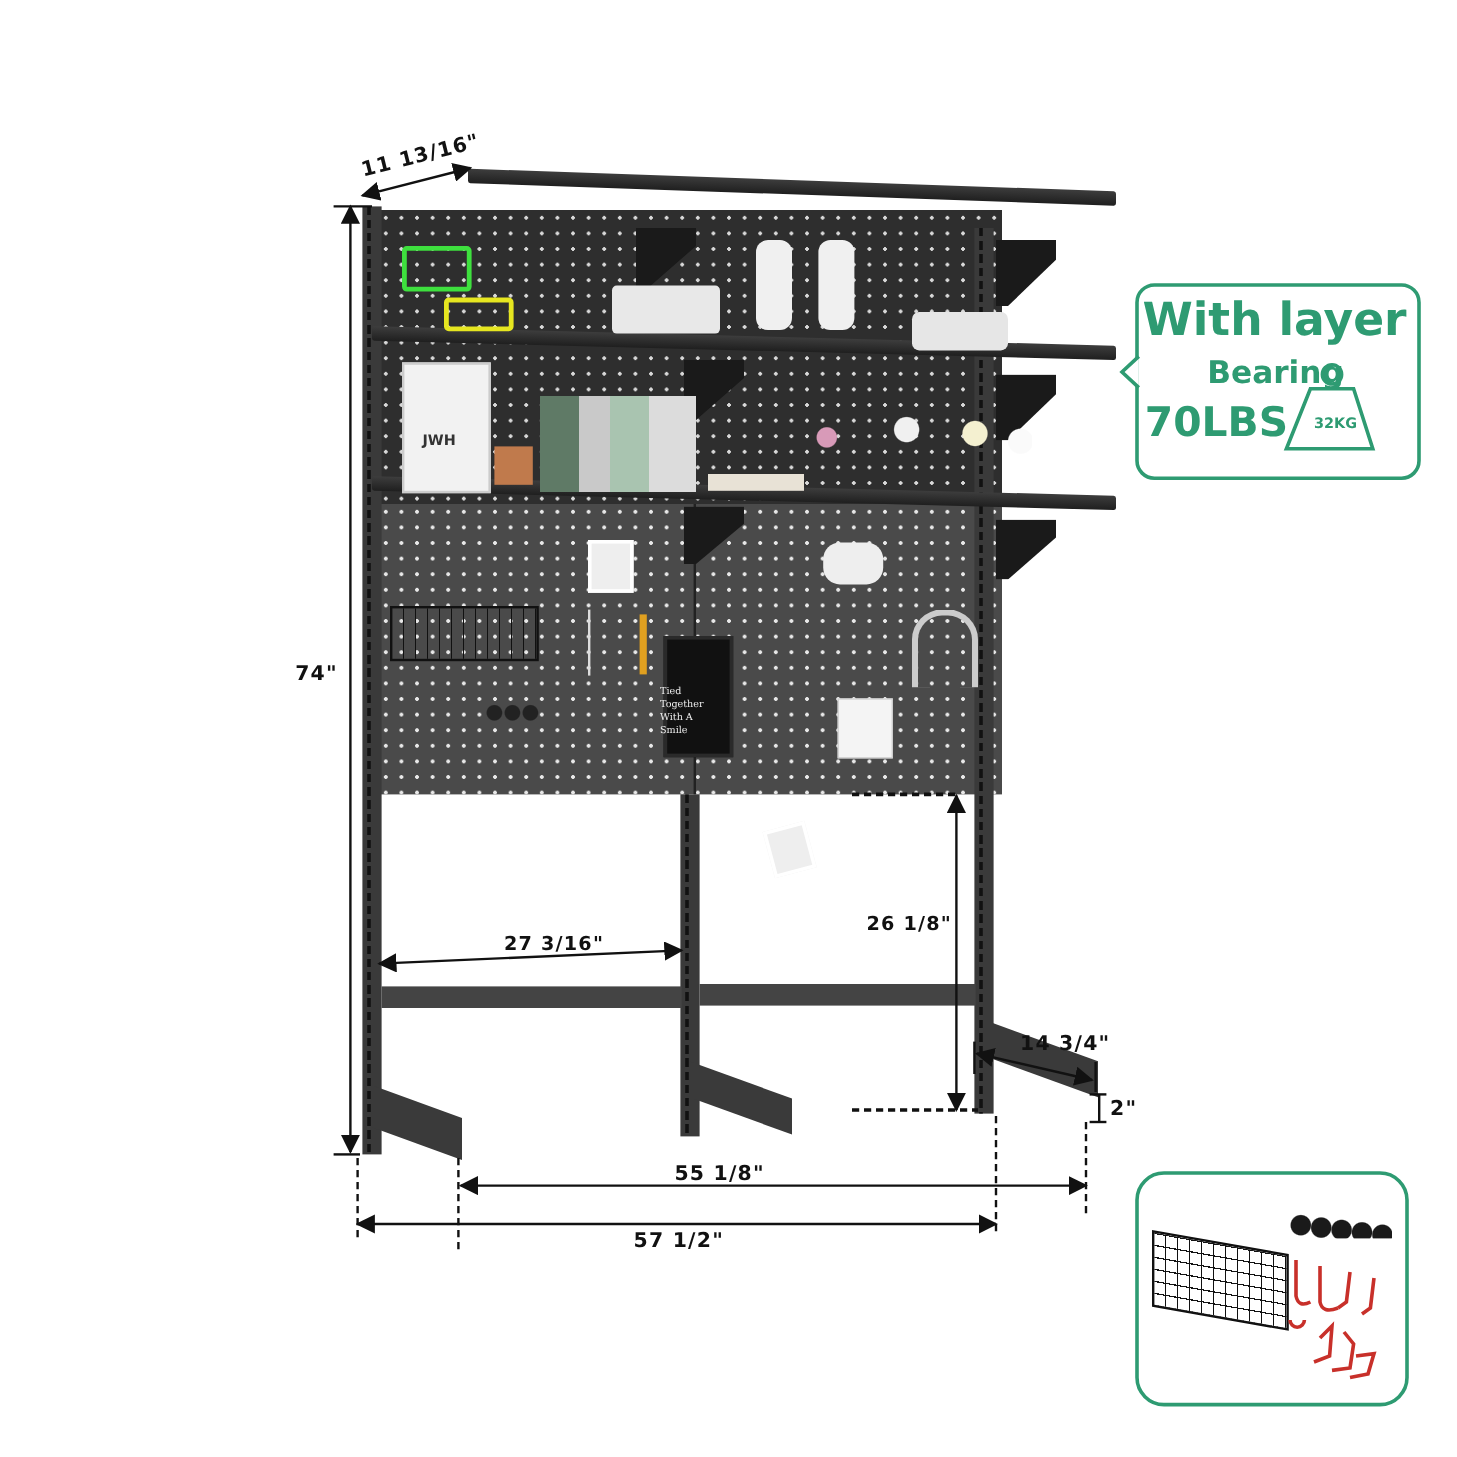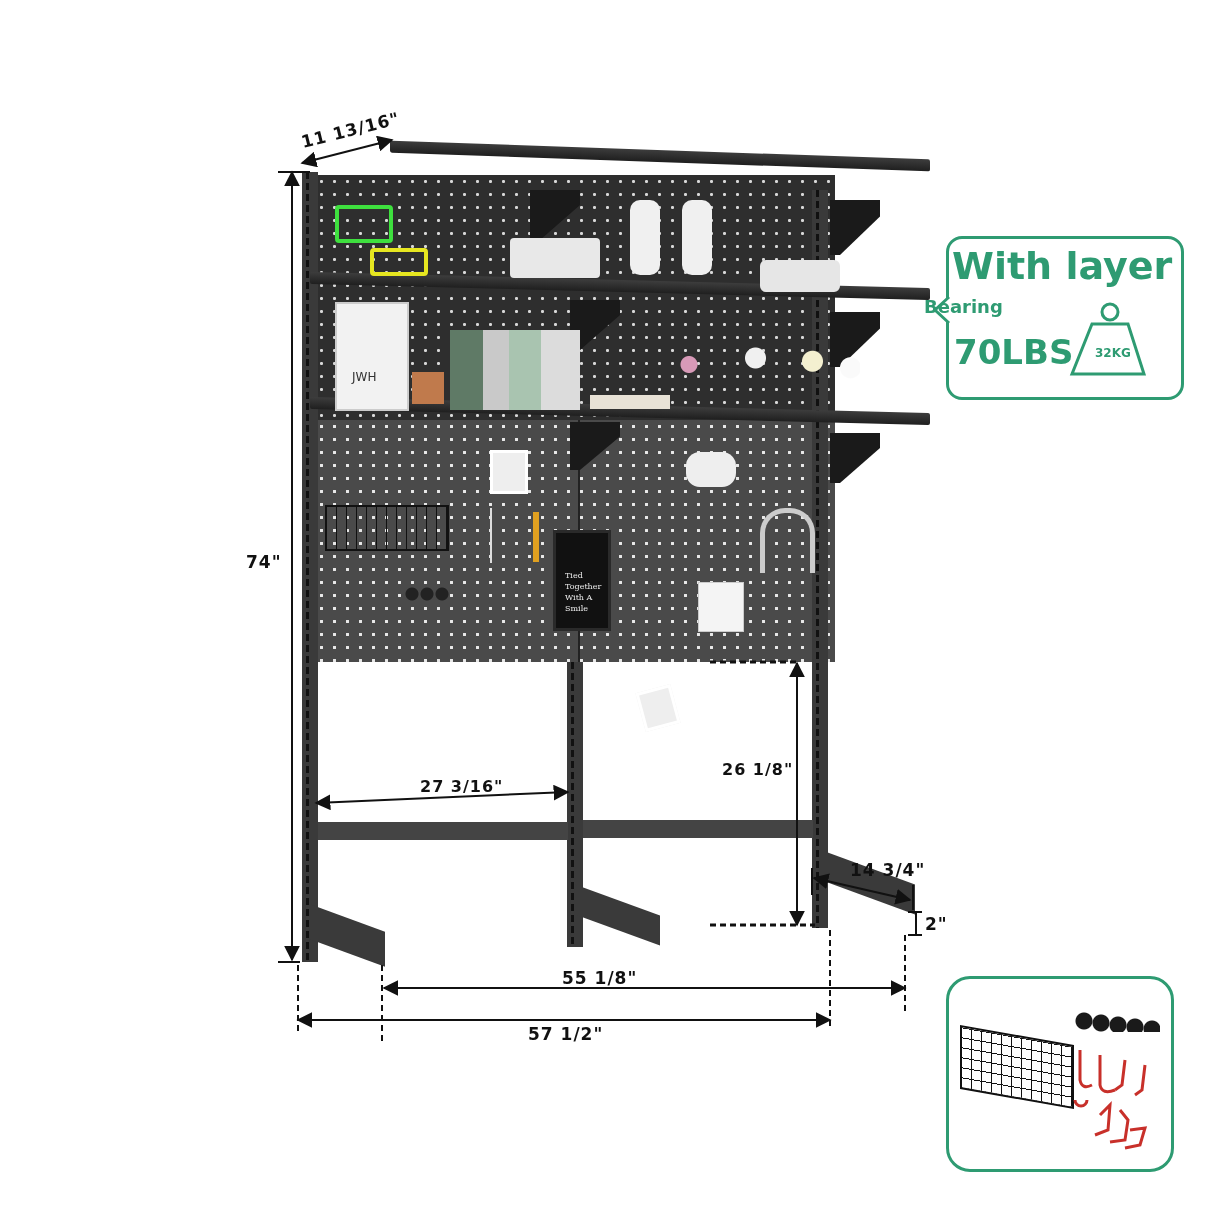--- a/index.html
+++ b/index.html
@@ -40,32 +40,32 @@
   <div class="bracket" style="left:280px;top:272px;width:50px;height:48px;"></div>
   <div class="bracket" style="left:540px;top:283px;width:50px;height:50px;"></div>
 
   <div class="abs" style="left:45px;top:55px;width:50px;height:30px;border:4px solid #3ee03e;border-radius:4px;"></div>
   <div class="abs" style="left:80px;top:98px;width:50px;height:20px;border:4px solid #e6e620;border-radius:4px;"></div>
   <div class="abs" style="left:220px;top:88px;width:90px;height:40px;background:#e8e8e8;border-radius:4px;"></div>
   <div class="abs" style="left:340px;top:50px;width:30px;height:75px;background:#f0f0f0;border-radius:10px;"></div>
   <div class="abs" style="left:392px;top:50px;width:30px;height:75px;background:#f0f0f0;border-radius:10px;"></div>
   <div class="abs" style="left:470px;top:110px;width:80px;height:32px;background:#e6e6e6;border-radius:6px;"></div>
   <div class="abs" style="left:45px;top:152px;width:70px;height:105px;background:#f2f2f2;border:2px solid #ccc;"></div>
-  <div class="abs" style="left:62px;top:220px;font-size:12px;font-weight:normal;color:#333;">JWH</div>
+  <div class="abs" style="left:62px;top:210px;font-size:12px;font-weight:bold;color:#333;">JWH</div>
   <div class="abs" style="left:122px;top:222px;width:32px;height:32px;background:#c07a4c;"></div>
   <div class="abs" style="left:160px;top:180px;width:130px;height:80px;background:linear-gradient(90deg,#5f7a66 0 25%,#c9c9c9 25% 45%,#a9c4b0 45% 70%,#dcdcdc 70%);"></div>
   <div class="abs" style="left:300px;top:245px;width:80px;height:14px;background:#e8e2d6;"></div>
   <div class="abs" style="left:380px;top:195px;width:190px;height:65px;background:radial-gradient(circle at 10% 30%,#d89ab8 8px,transparent 9px),radial-gradient(circle at 45% 20%,#f0f0f0 10px,transparent 11px),radial-gradient(circle at 75% 25%,#f4f0d0 10px,transparent 11px),radial-gradient(circle at 95% 35%,#fafafa 10px,transparent 11px);"></div>
 
   <div class="abs" style="left:35px;top:355px;width:120px;height:42px;border:2px solid #111;background:repeating-linear-gradient(90deg,transparent 0 9px,#111 9px 10px);"></div>
   <div class="abs" style="left:200px;top:300px;width:32px;height:38px;background:#eee;border:3px solid #fff;"></div>
   <div class="abs" style="left:200px;top:358px;width:18px;height:55px;border-left:2px solid #ddd;"></div>
   <div class="abs" style="left:243px;top:362px;width:6px;height:50px;background:#e0a020;"></div>
   <div class="abs" style="left:263px;top:380px;width:52px;height:95px;background:#111;border:3px solid #2a2a2a;"></div>
-  <div class="abs" style="left:275px;top:420px;width:44px;font-size:8px;color:#eee;font-family:'DejaVu Serif',serif;white-space:normal;line-height:11px;">Tied Together With A Smile</div>
+  <div class="abs" style="left:260px;top:420px;width:44px;font-size:8px;color:#eee;font-family:'DejaVu Serif',serif;white-space:normal;line-height:11px;">Tied Together With A Smile</div>
   <div class="abs" style="left:396px;top:302px;width:50px;height:35px;background:#eee;border-radius:14px;"></div>
   <div class="abs" style="left:470px;top:358px;width:45px;height:60px;border:5px solid #ccc;border-bottom:none;border-radius:25px 25px 0 0;"></div>
   <div class="abs" style="left:350px;top:535px;transform:rotate(-15deg);width:30px;height:34px;background:#eee;border:3px solid #fff;top:538px;"></div>
   <div class="abs" style="left:408px;top:432px;width:44px;height:48px;background:#f4f4f4;border:1px solid #ccc;"></div>
   <div class="abs" style="left:115px;top:437px;width:45px;height:14px;background:radial-gradient(circle at 7px 7px,#222 6px,transparent 7px),radial-gradient(circle at 22px 7px,#222 6px,transparent 7px),radial-gradient(circle at 37px 7px,#222 6px,transparent 7px);"></div>
 
   <div class="abs" style="left:28px;top:672px;width:250px;height:18px;background:#444;"></div>
   <div class="abs" style="left:293px;top:670px;width:230px;height:18px;background:#444;"></div>
 
   <div class="abs" style="left:20px;top:768px;width:75px;height:35px;background:#3a3a3a;transform:skewY(20deg);"></div>
@@ -117,21 +117,21 @@
 <div class="dim" style="left:850px;top:860px;">14 3/4"</div>
 <div class="dim" style="left:925px;top:914px;">2"</div>
 <div class="dim" style="left:562px;top:968px;">55 1/8"</div>
 <div class="dim" style="left:528px;top:1024px;">57 1/2"</div>
 
 <div class="card" style="left:946px;top:236px;width:232px;height:158px;"></div>
 <svg class="abs" style="left:932px;top:295px;" width="20" height="30">
   <path d="M17,2 L3,15 L17,28" fill="#fff" stroke="#2e9b72" stroke-width="3"></path>
 </svg>
 <div class="card-text" style="left:952px;top:244px;font-size:38px;">With layer</div>
-<div class="card-text" style="left:924px;top:296px;font-size:18px;">Bearing</div>
+<div class="card-text" style="left:1006px;top:296px;font-size:26px;">Bearing</div>
 <div class="card-text" style="left:954px;top:332px;font-size:34px;">70LBS</div>
 <svg class="abs" style="left:1066px;top:298px;" width="82" height="82">
   <circle cx="44" cy="14" r="8" fill="none" stroke="#2e9b72" stroke-width="3"></circle>
   <path d="M26,26 L62,26 L78,76 L6,76 Z" fill="none" stroke="#2e9b72" stroke-width="3"></path>
 </svg>
 <div class="card-text" style="left:1095px;top:346px;font-size:12px;">32KG</div>
 
 <div class="card" style="left:946px;top:976px;width:222px;height:190px;border-radius:24px;"></div>
 <div class="abs" style="left:960px;top:1035px;width:110px;height:60px;border:2px solid #111;transform:skewY(10deg);background:repeating-linear-gradient(90deg,transparent 0 9px,#111 9px 10px),repeating-linear-gradient(0deg,transparent 0 9px,#111 9px 10px);"></div>
 <div class="abs" style="left:1075px;top:1010px;width:85px;height:22px;background:radial-gradient(circle at 9px 11px,#1a1a1a 8px,transparent 9px),radial-gradient(circle at 26px 13px,#1a1a1a 8px,transparent 9px),radial-gradient(circle at 43px 15px,#1a1a1a 8px,transparent 9px),radial-gradient(circle at 60px 17px,#1a1a1a 8px,transparent 9px),radial-gradient(circle at 77px 19px,#1a1a1a 8px,transparent 9px);"></div>

